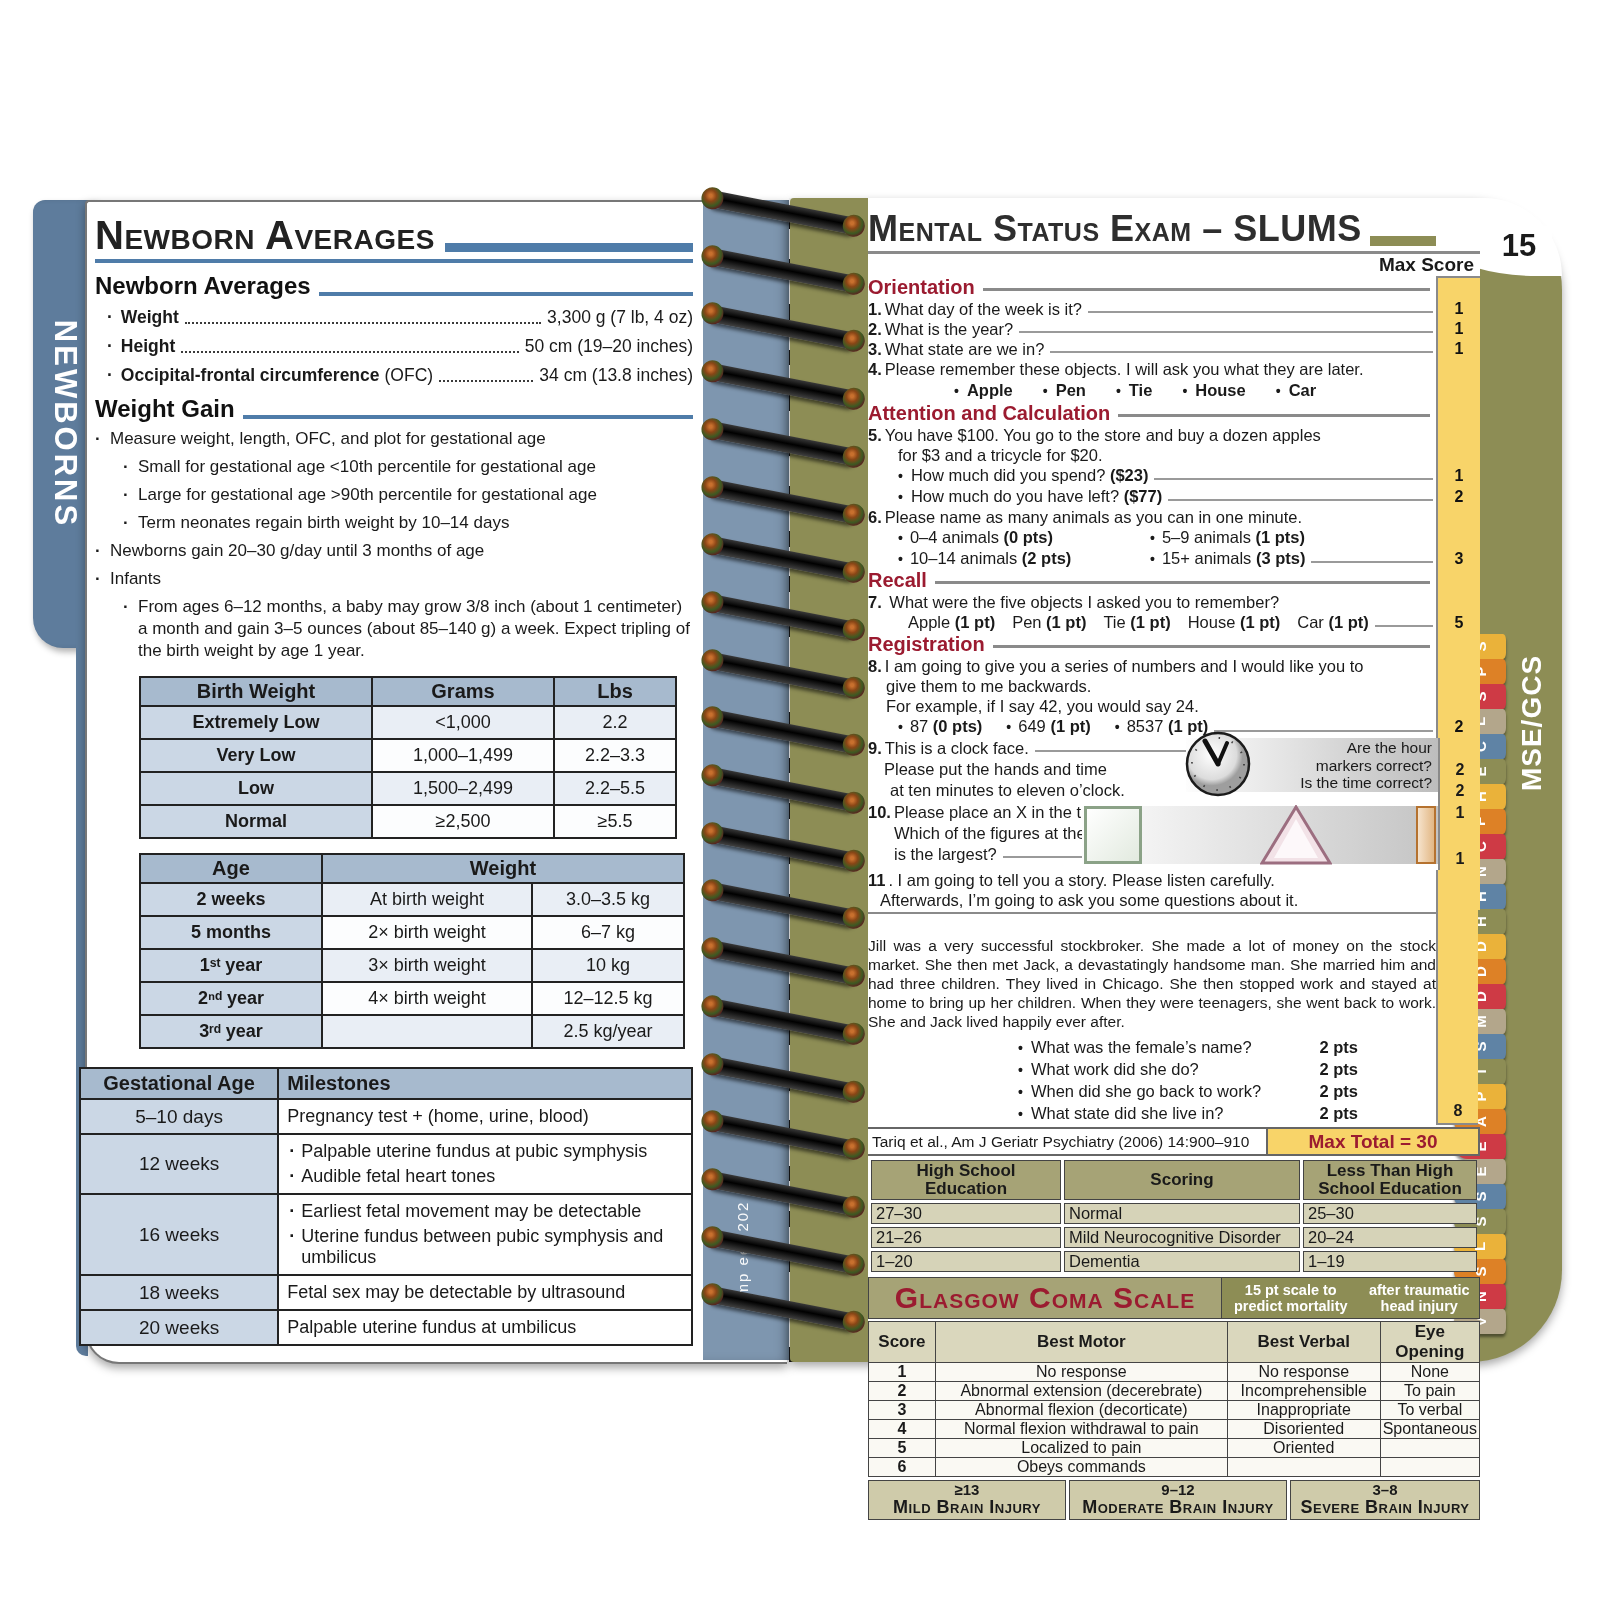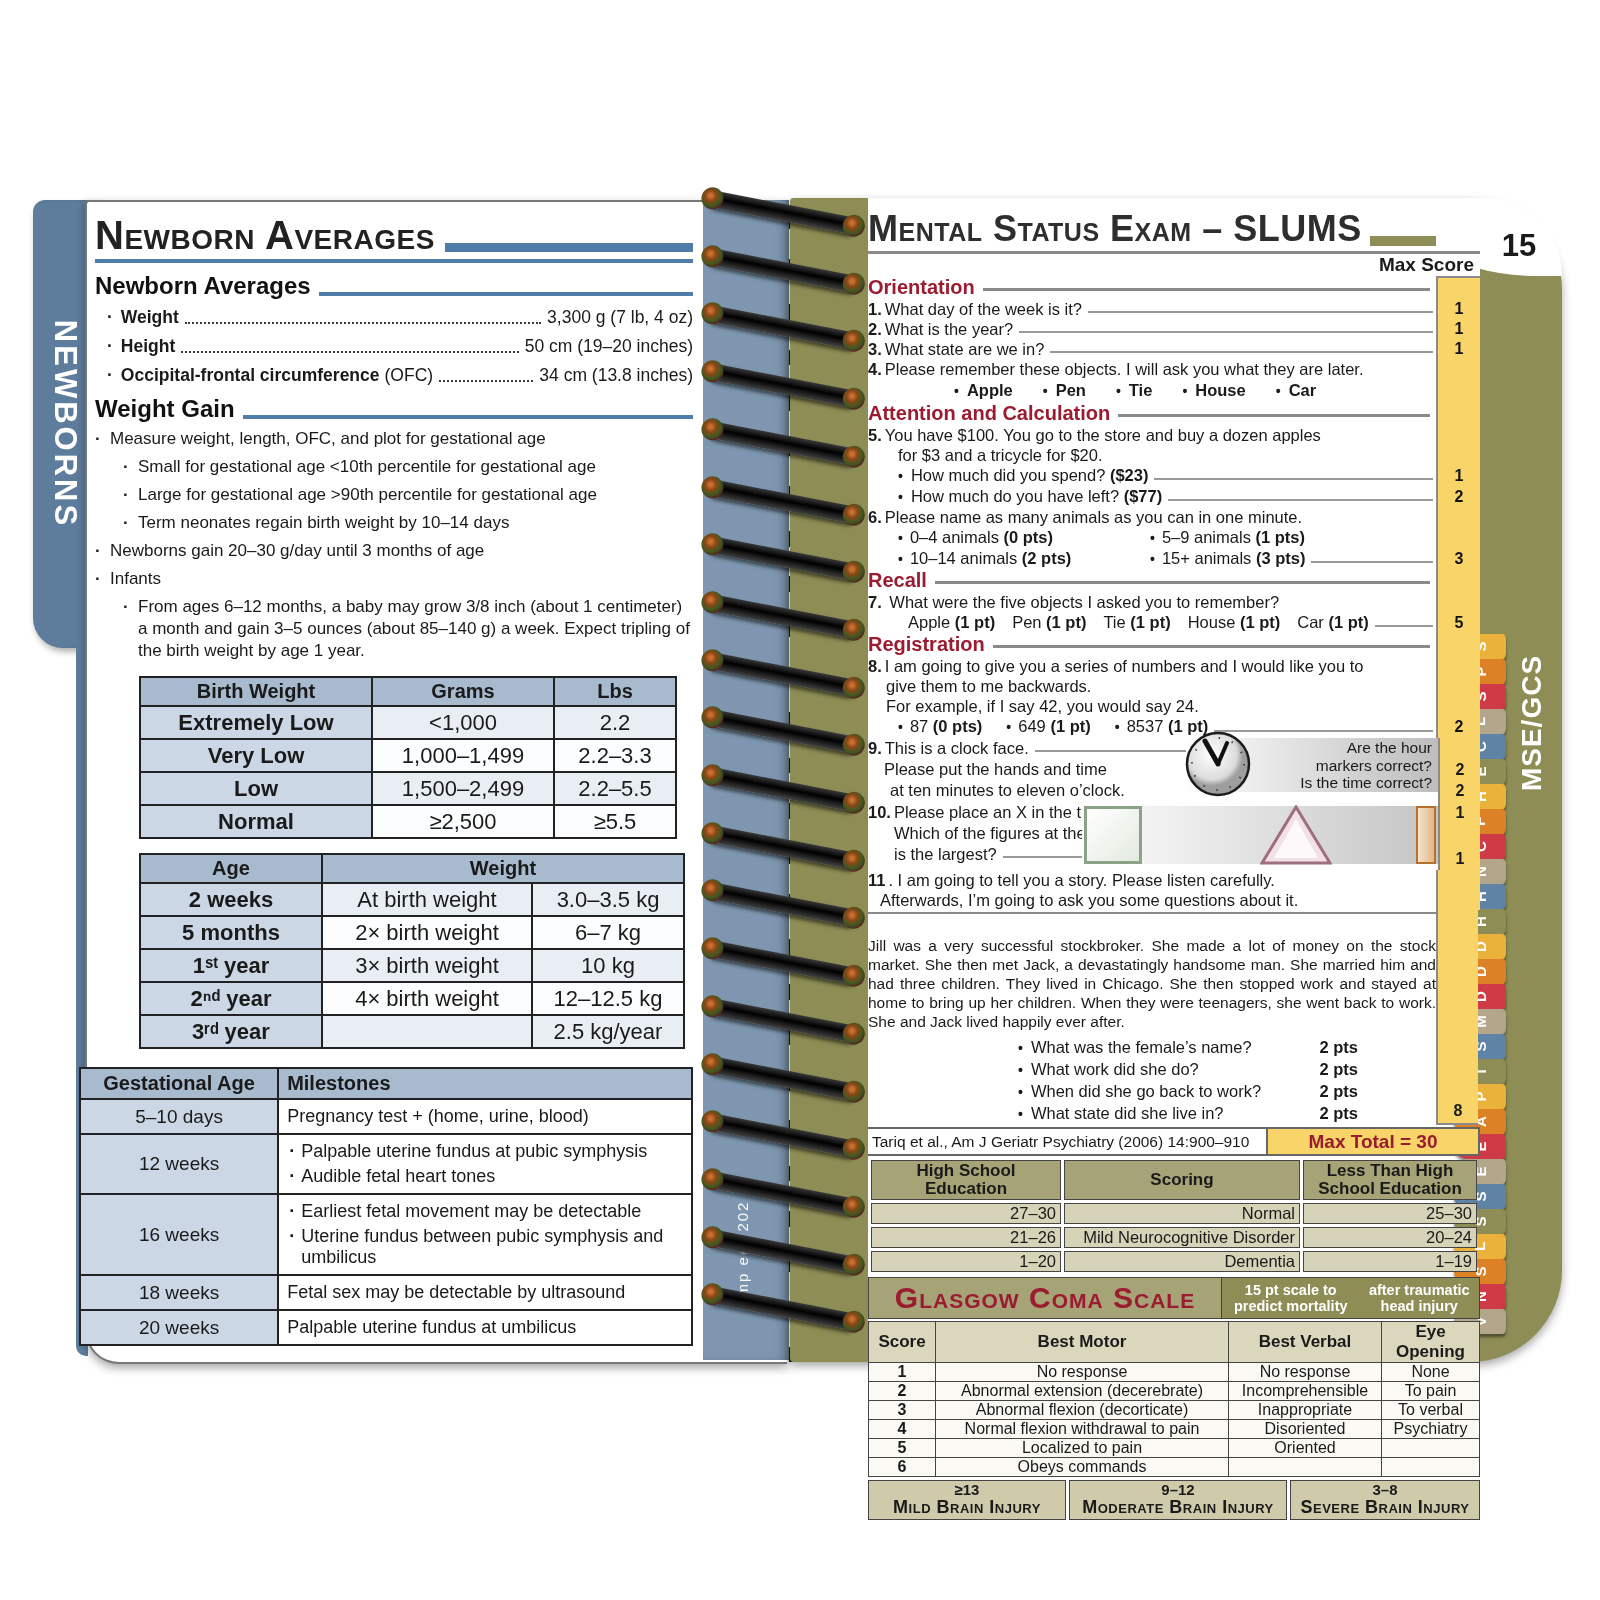--- a/index.html
+++ b/index.html
@@ -31,21 +31,21 @@
   .dotrow .dots{flex:1;border-bottom:2px dotted #3a3a3a;margin:0 6px 4px 6px;}
   .dotrow::before{content:"·";font-weight:900;margin-right:8px;}
 
   .lb{position:relative;padding-left:15px;font-size:17px;line-height:22px;margin:6px 0;}
   .lb::before{content:"·";position:absolute;left:0;top:0;font-weight:900;}
   .lb2{margin-left:28px;}
 
   table.ltable{border-collapse:collapse;margin:14px 0 0 44px;}
   .ltable th,.ltable td{border:2px solid #222;text-align:center;padding:2px 6px;}
   .ltable th{background:#A7BACE;font-size:20px;}
-  .ltable td{font-size:22px;height:27px;text-align:center;}
+  .ltable td{font-size:18px;height:27px;text-align:center;}
   .ltable td.c0{background:#CBD7E5;font-weight:800;width:218px;}
   .ltable.birth td.c1{width:168px;} .ltable.birth td.c2{width:108px;}
   .ltable.agewt td.c0{width:168px;} .ltable.agewt td.c1{width:196px;} .ltable.agewt td.c2{width:138px;}
   .ltable tr:nth-child(odd) td.c1,.ltable tr:nth-child(odd) td.c2{background:#E9EEF5;}
   .ltable tr:nth-child(even) td.c1,.ltable tr:nth-child(even) td.c2{background:#FCFDFE;}
 
   table.ms{border-collapse:collapse;margin:18px 0 0 -16px;}
   .ms th{border:2px solid #222;background:#A7BACE;font-size:20px;padding:3px 8px;}
   .ms th.h2{text-align:left;}
   .ms td{border:2px solid #222;font-size:18px;padding:4px 8px;vertical-align:middle;}
@@ -137,21 +137,21 @@
   .sq-row b{margin-left:auto;margin-right:78px;}
   .scol .fill{flex:1;} .scol .last{flex:none;height:24px;border-bottom:2px solid #8a8a8a;}
 
   .citerow{display:flex;margin-top:2px;border-top:2px solid #666;}
   .cite{width:392px;flex:none;font-size:15.5px;padding:4px 2px 3px 4px;border-bottom:2px solid #666;}
   .mtotal{flex:1;background:#F8D469;color:#9B1B30;font-weight:800;font-size:19px;text-align:center;
           display:flex;align-items:center;justify-content:center;border:2px solid #666;border-top:none;}
 
   table.edu{border-collapse:separate;border-spacing:3px;width:612px;margin-top:1px;}
   .edu th{background:#A6A376;border:1.5px solid #444;font-size:17px;line-height:18px;padding:1px 4px;}
-  .edu td{background:#D6D3B8;border:1.5px solid #444;text-align:right;font-size:16.5px;padding:0 4px;height:19px;}
+  .edu td{background:#D6D3B8;border:1.5px solid #444;text-align:left;font-size:16.5px;padding:0 4px;height:19px;}
   .edu th.c0,.edu td.c0{width:180px;} .edu th.c1,.edu td.c1{width:226px;}
 
   .gcs-title{display:flex;margin-top:2px;height:42px;}
   .gcs-tbox{width:352px;flex:none;background:#A6A376;border:1.5px solid #444;display:flex;align-items:center;justify-content:center;}
   .gcs-tbox span{font-variant:small-caps;font-weight:800;font-size:30px;color:#9B1B30;letter-spacing:1px;}
   .gcs-sub{flex:1;background:#8D8D55;border:1.5px solid #444;border-left:none;color:#fff;font-weight:800;font-size:14.5px;
            line-height:16px;display:flex;flex-direction:row;align-items:center;justify-content:center;text-align:center;}
   table.gcs{border-collapse:collapse;width:612px;margin-top:2px;}
   .gcs th{border:1.5px solid #444;background:#DAD7BD;font-size:17px;padding:0 2px;height:20px;}
   .gcs td{border:1.5px solid #444;background:#FAF9F3;font-size:16px;text-align:center;height:17px;padding:0 2px;}
@@ -743,21 +743,21 @@
             <tr>
               <td class="c0">3</td>
               <td class="c1">Abnormal flexion (decorticate)</td>
               <td class="c2">Inappropriate</td>
               <td class="c3">To verbal</td>
             </tr>
             <tr>
               <td class="c0">4</td>
               <td class="c1">Normal flexion withdrawal to pain</td>
               <td class="c2">Disoriented</td>
-              <td class="c3">Psychiatry</td>
+              <td class="c3">Spontaneous</td>
             </tr>
             <tr>
               <td class="c0">5</td>
               <td class="c1">Localized to pain</td>
               <td class="c2">Oriented</td>
               <td class="c3"></td>
             </tr>
             <tr>
               <td class="c0">6</td>
               <td class="c1">Obeys commands</td>

